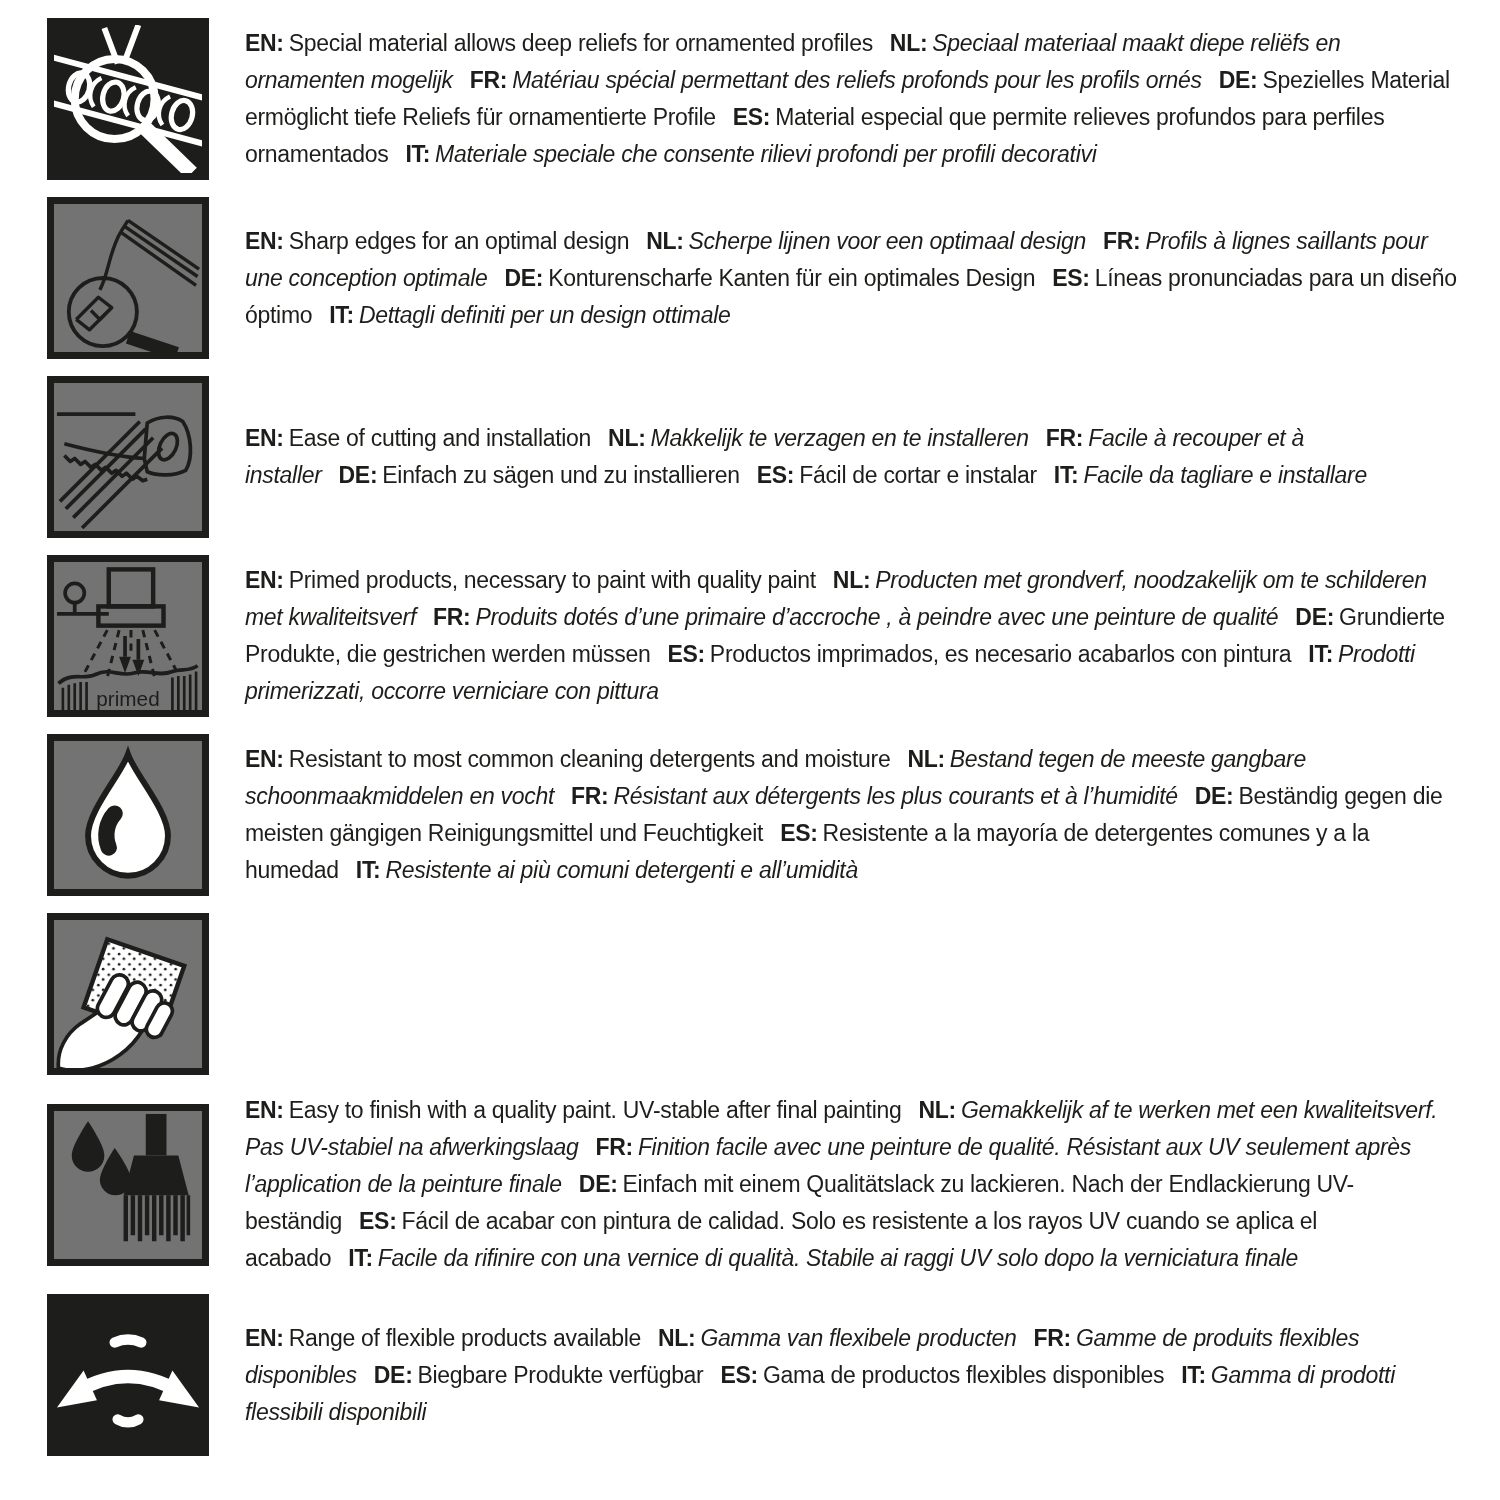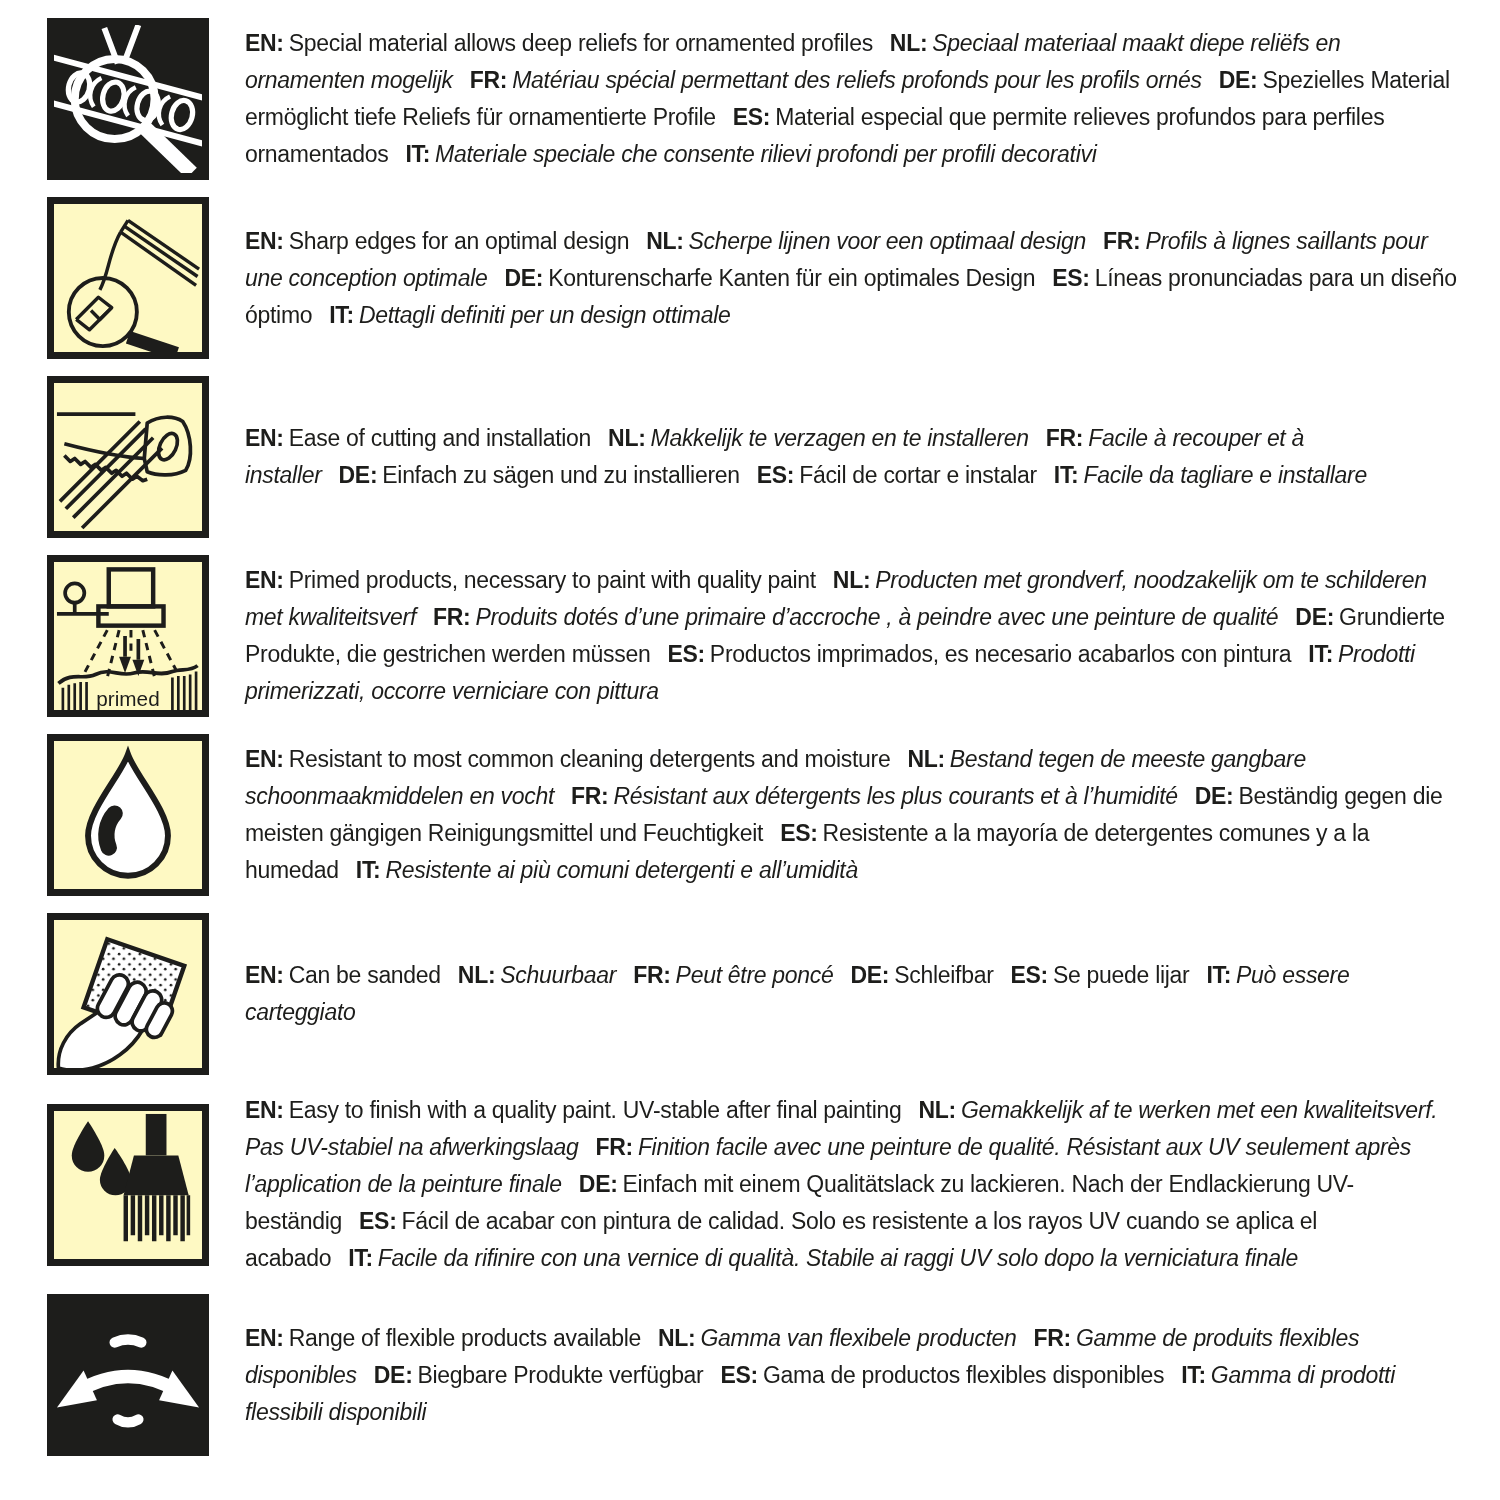--- a/index.html
+++ b/index.html
@@ -5,21 +5,21 @@
   html,body { margin:0; padding:0; background:#ffffff; }
   body {
     width:1500px; height:1500px; overflow:hidden;
     font-family:"Liberation Sans", sans-serif;
     color:#1d1d1b;
   }
   .page { box-sizing:border-box; padding:18px 36px 0 47px; }
   .row { display:flex; align-items:center; margin-bottom:17px; }
   .iconbox {
     flex:0 0 162px; width:162px; height:162px; box-sizing:border-box;
-    border:7px solid #1d1d1b; background:#fef9c3; overflow:hidden;
+    border:7px solid #1d1d1b; background:#737373; overflow:hidden;
   }
   .iconbox.inv { background:#1d1d1b; }
   .iconbox svg { width:100%; height:100%; display:block; }
   .text {
     flex:1; margin:0 0 0 36px;
     font-size:23px; line-height:37px; letter-spacing:-0.3px;
     text-align:left;
   }
   .text b { font-weight:bold; font-style:normal; margin-right:5px; }
   .seg { margin-right:17px; }
@@ -140,21 +140,20 @@
     <polygon points="36,13 88,31 72,77 20,59" fill="url(#sanddots)"></polygon>
     <g fill="#fff" stroke="#1d1d1b" stroke-width="2.5" stroke-linejoin="round">
       <path d="M3,100 C2,88 8,77 18,70 L42,54 L60,74 C52,88 38,97 26,100 C18,102 9,102 3,100 Z"></path>
       <rect x="34" y="36" width="12" height="31" rx="6" transform="rotate(28 40 51)"></rect>
       <rect x="46" y="41" width="12" height="31" rx="6" transform="rotate(28 52 56)"></rect>
       <rect x="57" y="47" width="12" height="29" rx="6" transform="rotate(28 63 61)"></rect>
       <rect x="66" y="55" width="11" height="25" rx="5.5" transform="rotate(28 71 67)"></rect>
     </g>
   </svg>
 </div>
-        <p class="text"><b>EN:</b><span class="seg">Can be sanded</span><b>NL:</b><span class="seg it">Schuurbaar</span><b>FR:</b><span class="seg it">Peut être poncé</span><b>DE:</b><span class="seg">Schleifbar</span><b>ES:</b><span class="seg">Se puede lijar</span><b>IT:</b><span class="seg it">Può essere carteggiato</span></p>
       </div>
       <div class="row">
         <div class="iconbox">
   <svg viewBox="0 0 100 100">
     <g fill="#1d1d1b">
       <path d="M23,7 C23,7 12,23 12,30 a11,11 0 0 0 22,0 C34,23 23,7 23,7 Z"></path>
       <path d="M41,25 C41,25 31,40 31,46.5 a10.5,10.5 0 0 0 21,0 C52,40 41,25 41,25 Z"></path>
       <rect x="62" y="2" width="14" height="28"></rect>
       <polygon points="54,30 84,30 91,57 47,57"></polygon>
       <path d="M47,57 h3 v31 h-3 z M51.8,57 h3 v27 h-3 z M56.6,57 h3 v31 h-3 z M61.4,57 h3 v27 h-3 z M66.2,57 h3 v31 h-3 z M71,57 h3 v27 h-3 z M75.8,57 h3 v31 h-3 z M80.6,57 h3 v27 h-3 z M85.4,57 h3 v31 h-3 z M89.6,57 h2.4 v27 h-2.4 z"></path>

